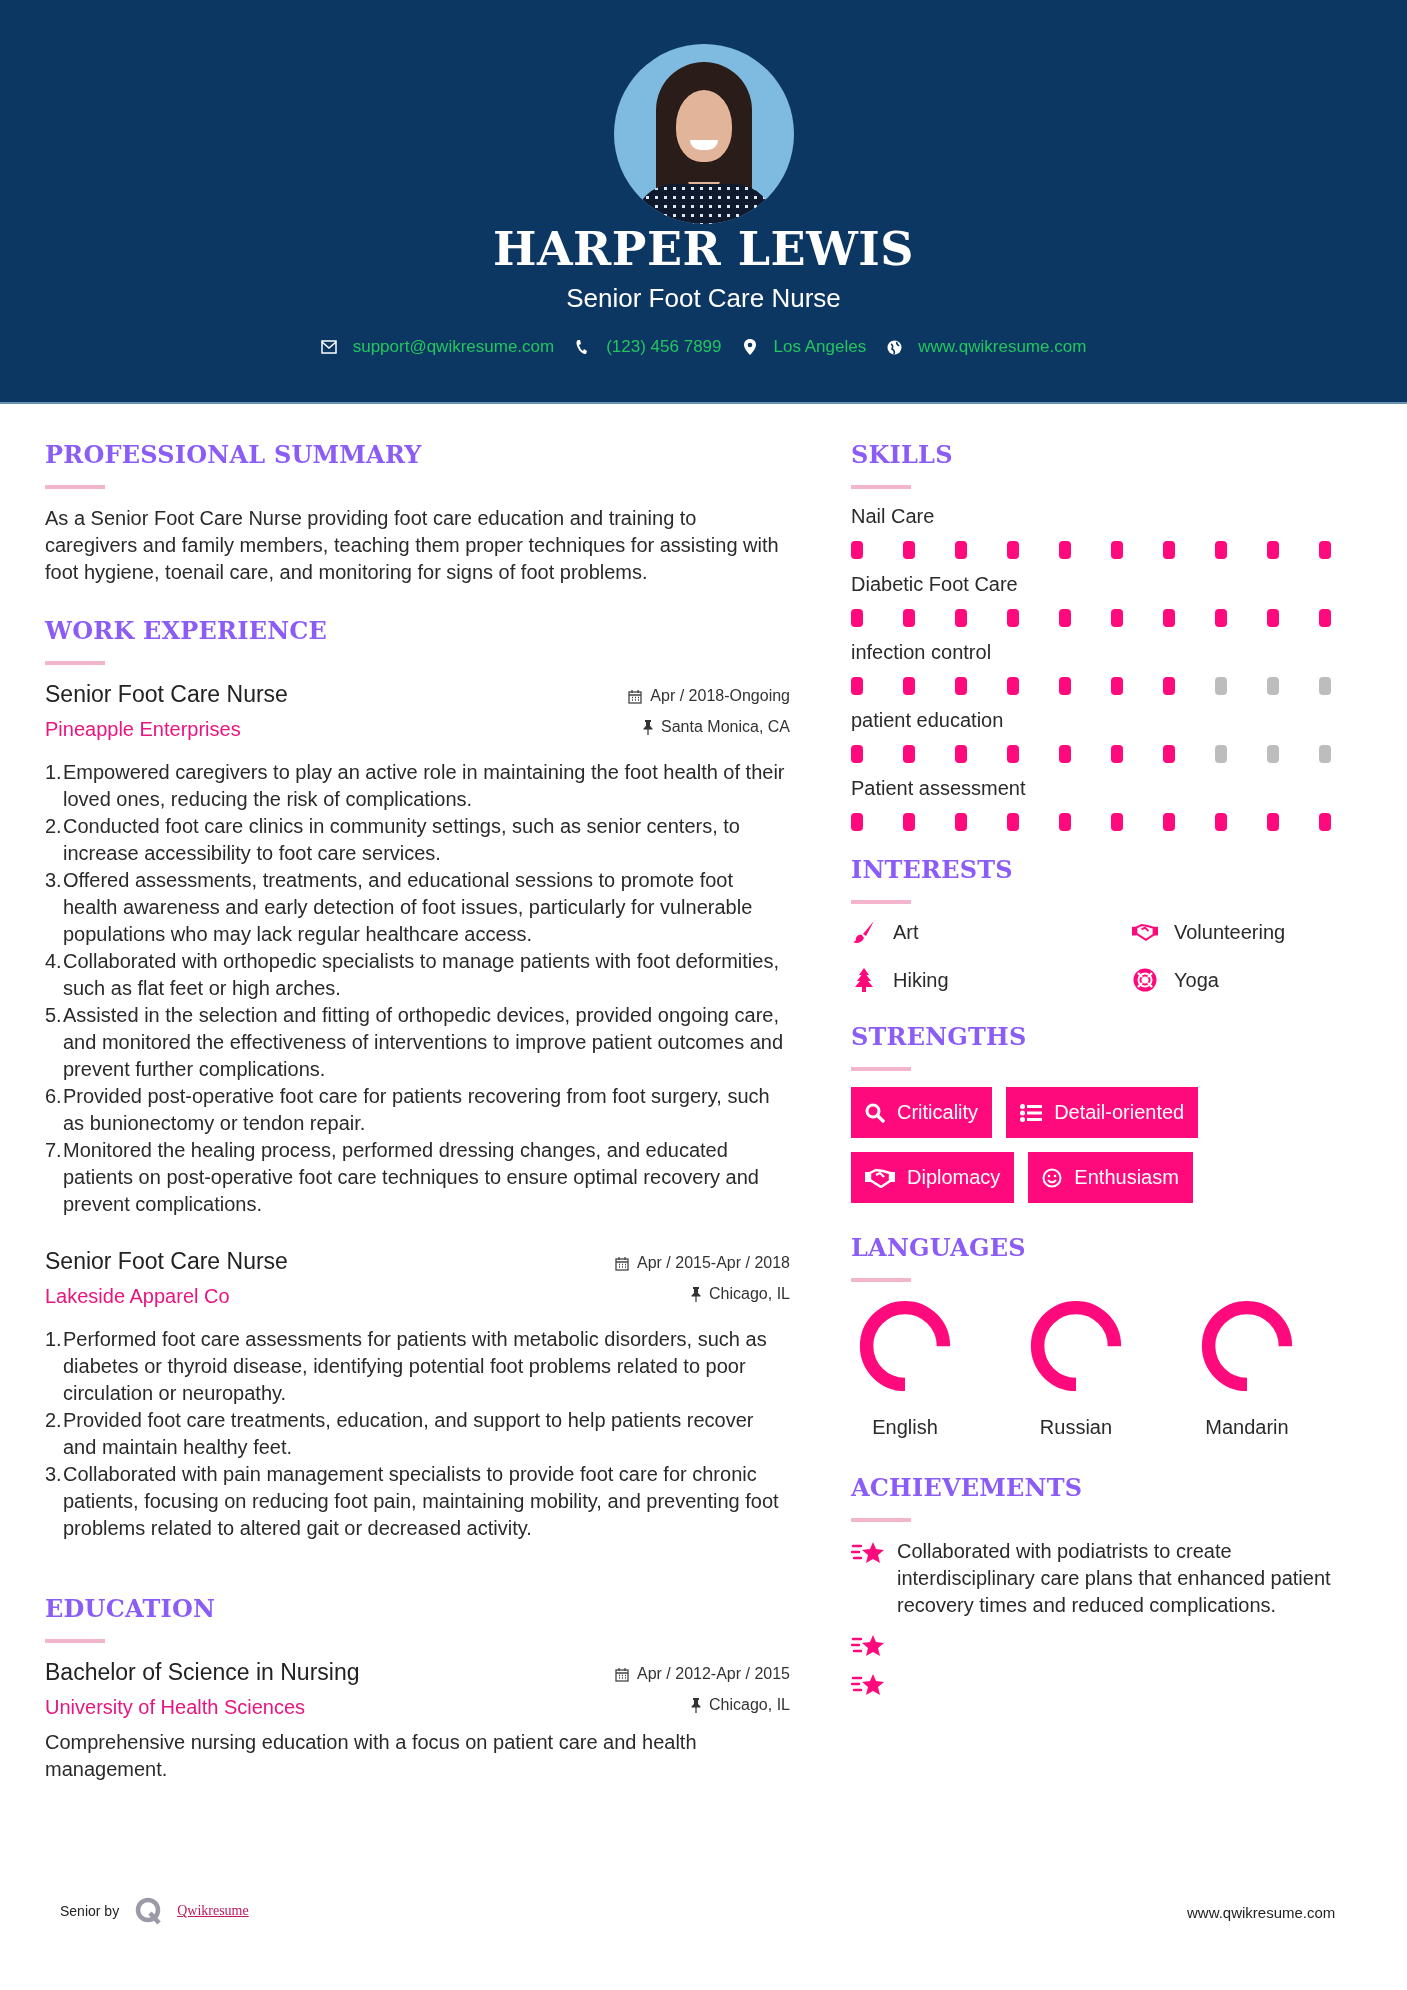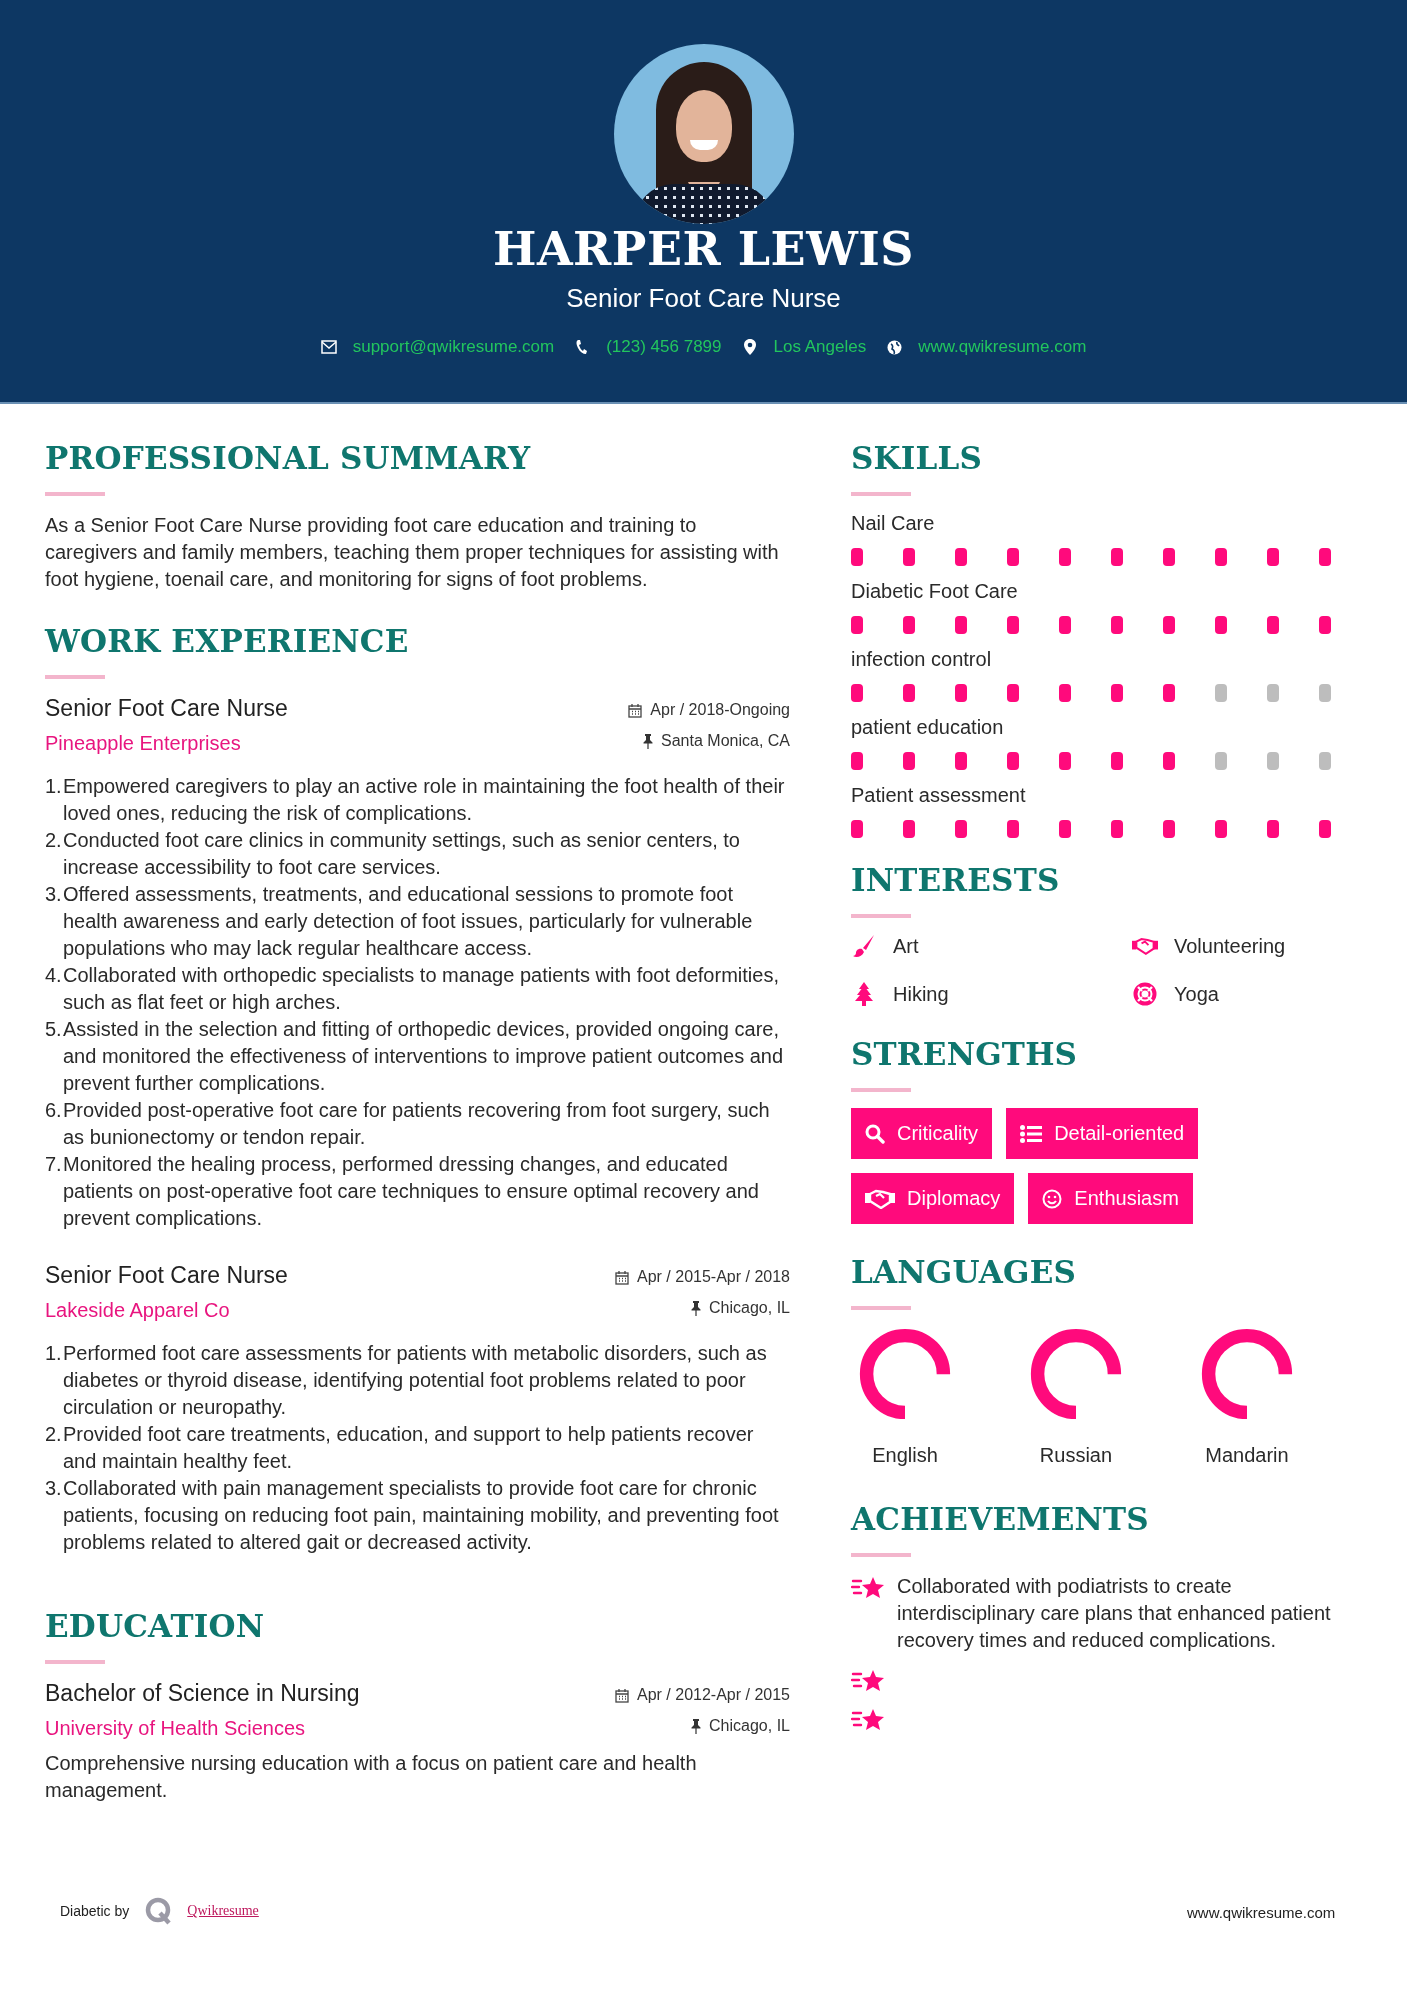--- a/index.html
+++ b/index.html
@@ -20,21 +20,21 @@
     font-family: "DejaVu Serif", serif; font-weight: bold; font-size: 46px; letter-spacing: 0.5px; }
   .jobtitle { position: absolute; left: 0; top: 283px; width: 1407px; text-align: center; color: #fff; font-size: 26px; }
   .contacts { position: absolute; left: 0; top: 337px; width: 1407px; display: flex; justify-content: center; align-items: center; color: #22c55e; font-size: 17px; }
   .contacts .ci { display: flex; align-items: center; margin: 0 10px; }
   .contacts .ic { width: 16px; height: 16px; margin-right: 16px; display: inline-flex; align-items: center; justify-content: center; }
 
   
   .left { position: absolute; left: 45px; top: 440px; width: 745px; }
   .right { position: absolute; left: 851px; top: 440px; width: 520px; }
 
-  .sec-title { font-family: "DejaVu Serif", serif; font-weight: bold; font-size: 31px; color: #0f766e; letter-spacing: 0.2px; }
+  .sec-title { font-family: "DejaVu Serif", serif; font-weight: bold; font-size: 24px; color: #8b5cf6; letter-spacing: 0.2px; }
   .sec-rule { width: 60px; height: 4px; background: #f3b5cc; margin-top: 16px; margin-bottom: 16px; }
 
   .body-text { font-size: 20px; line-height: 27px; color: #2a2a2a; }
 
   .job { position: relative; margin-top: 6px; }
   .job-head { position: relative; height: 68px; }
   .job-title { position: absolute; left: 0; top: 0; font-size: 23px; color: #222; }
   .job-company { position: absolute; left: 0; top: 37px; font-size: 20px; color: #e8157f; }
   .job-date { position: absolute; right: 0; top: 6px; font-size: 16px; color: #333; display: flex; align-items: center; }
   .job-loc { position: absolute; right: 0; top: 37px; font-size: 16px; color: #333; display: flex; align-items: center; }
@@ -465,21 +465,21 @@
               <path d="M22 2 L25 9 L33 10 L27 15 L29 23 L22 19 L15 23 L17 15 L11 10 L19 9 Z" fill="#ff0a7c"></path>
               <path d="M2 6 H10 M1 12 H8 M3 18 H10" stroke="#ff0a7c" stroke-width="2.4" stroke-linecap="round"></path>
             </svg>
           </span>
         </div>
       </div>
   </section>
 </div>
 
 <div class="powered">
-  <span>Diabetic by</span>
+  <span>Senior by</span>
   <span class="qlogo">
     <svg width="28" height="28" viewBox="0 0 28 28">
         <circle cx="13" cy="13" r="10" fill="none" stroke="#9b9aa6" stroke-width="4.5"></circle>
         <path d="M15 16 L24 26" stroke="#9b9aa6" stroke-width="4.5"></path>
       </svg>
   </span>
   <a>Qwikresume</a>
 </div>
 <div class="site">www.qwikresume.com</div>
 

